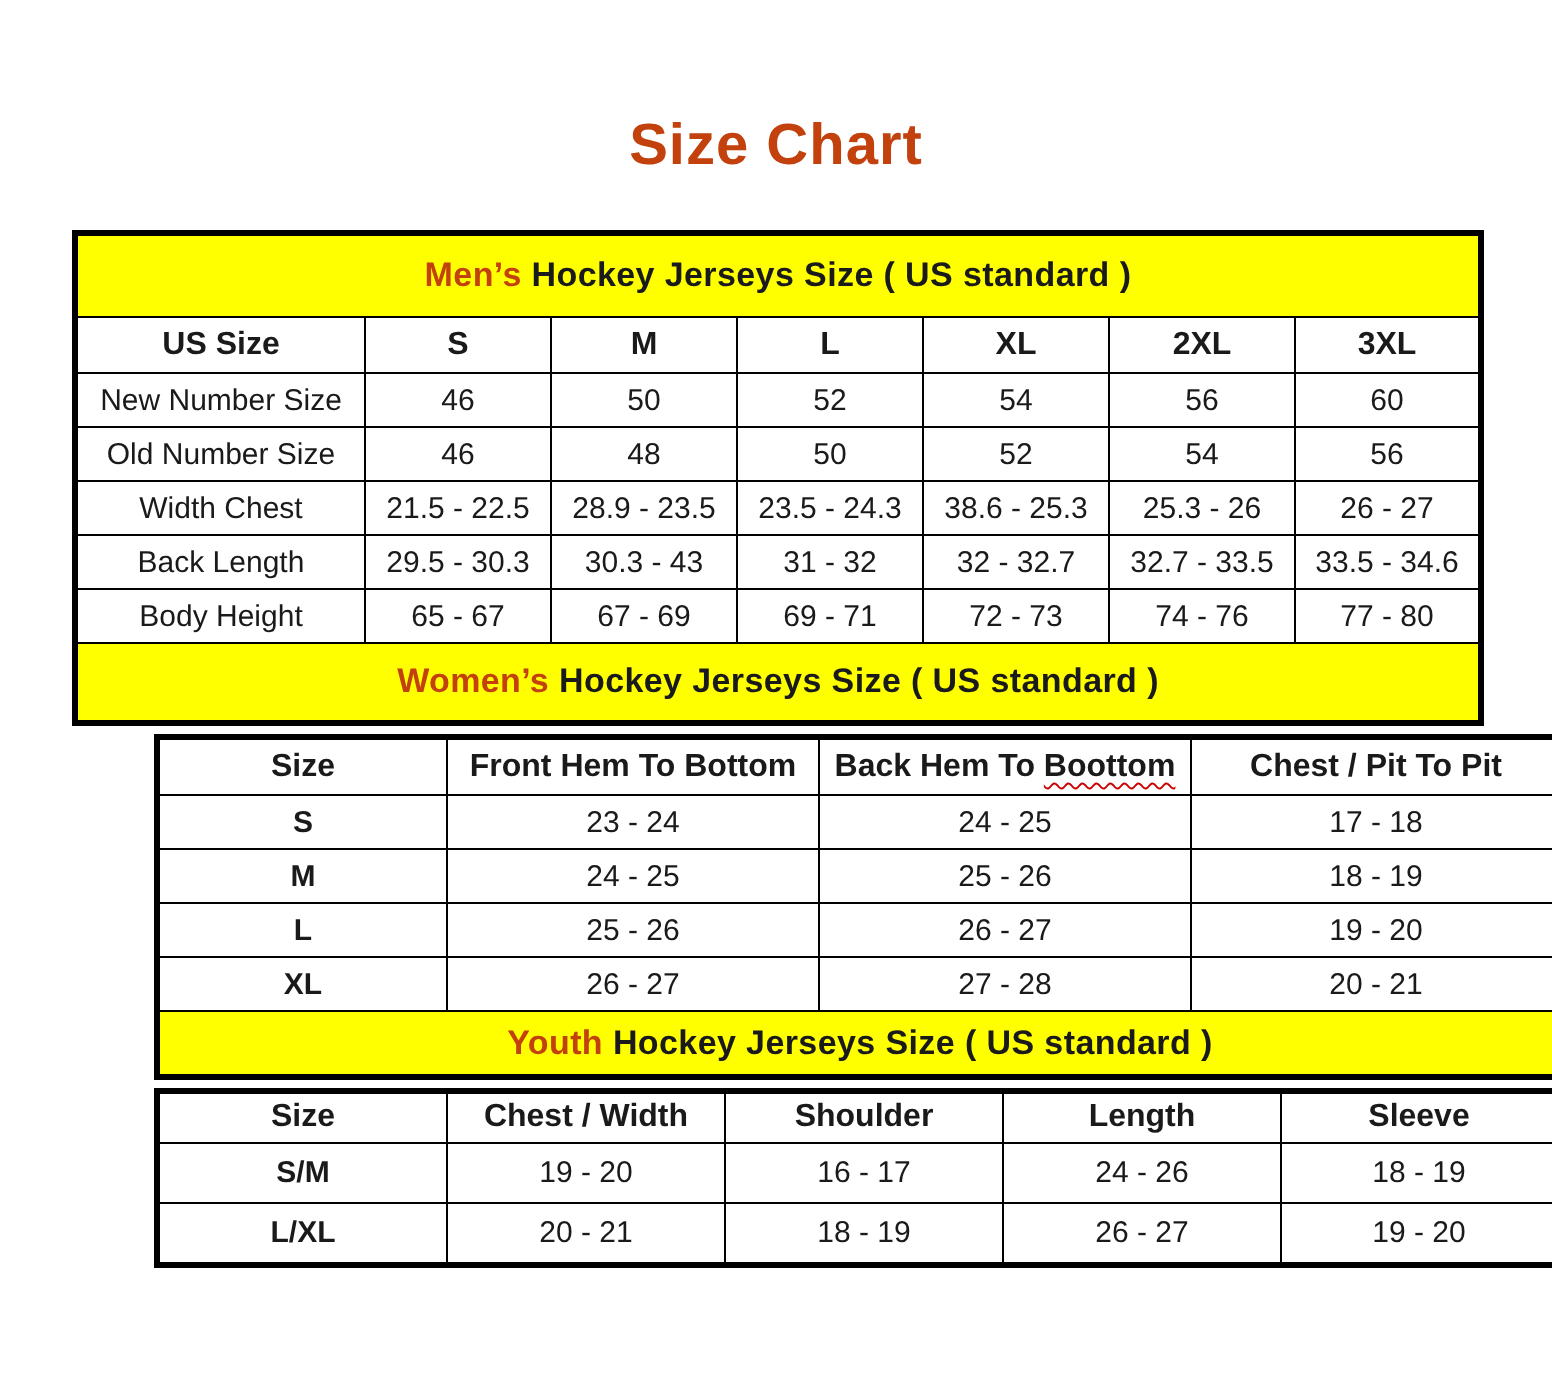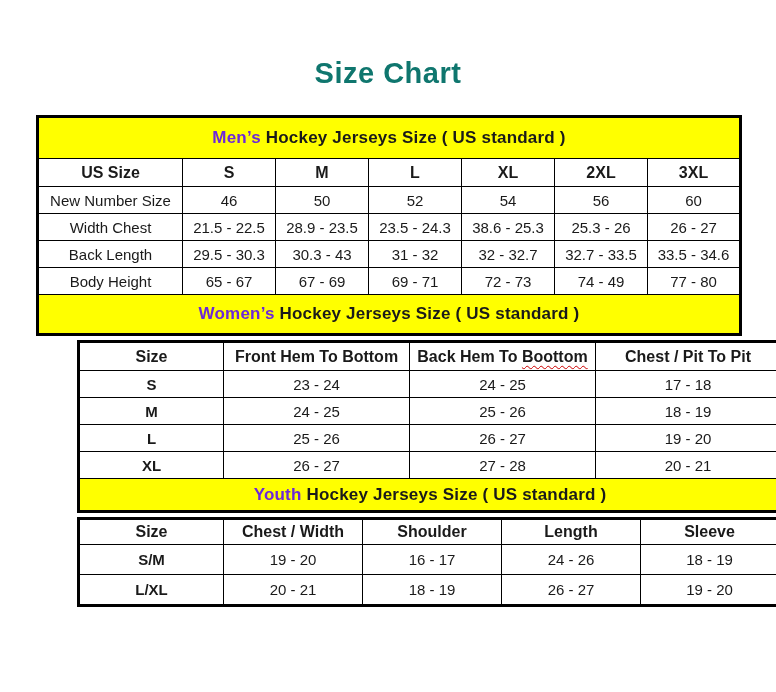--- a/index.html
+++ b/index.html
@@ -16,21 +16,21 @@
     height: 692px;
     overflow: hidden;
     background: #ffffff;
   }
   h1.page-title {
     margin: 56px 0 0 0;
     text-align: center;
     font-size: 29px;
     line-height: 34px;
     font-weight: bold;
-    color: #0f766e;
+    color: #c2410c;
     letter-spacing: 0.5px;
   }
   .chart {
     width: 704px;
     margin: 25px auto 0 36px;
   }
   table {
     border-collapse: collapse;
     width: 704px;
     table-layout: fixed;
@@ -51,21 +51,21 @@
   
   tr.band td {
     background: #FFFF00;
     font-weight: bold;
     font-size: 17px;
     height: 38px;
     letter-spacing: 0.2px;
   }
   tr.band.band-lg td { height: 40px; }
   tr.band.band-sm td { height: 31px; }
-  tr.band .hl { color: #6d28d9; text-align: right; }
+  tr.band .hl { color: #c2410c; text-align: right; }
   
   tr.cols th {
     font-weight: bold;
     font-size: 16px;
     height: 27px;
   }
   
   td.cell, td.rowlabel {
     font-size: 15px;
     height: 26px;
@@ -124,20 +124,29 @@
           <tr>
             <td class="rowlabel">New Number Size</td>
             <td class="cell">46</td>
             <td class="cell">50</td>
             <td class="cell">52</td>
             <td class="cell">54</td>
             <td class="cell">56</td>
             <td class="cell">60</td>
           </tr>
           <tr>
+            <td class="rowlabel">Old Number Size</td>
+            <td class="cell">46</td>
+            <td class="cell">48</td>
+            <td class="cell">50</td>
+            <td class="cell">52</td>
+            <td class="cell">54</td>
+            <td class="cell">56</td>
+          </tr>
+          <tr>
             <td class="rowlabel">Width Chest</td>
             <td class="cell">21.5 - 22.5</td>
             <td class="cell">28.9 - 23.5</td>
             <td class="cell">23.5 - 24.3</td>
             <td class="cell">38.6 - 25.3</td>
             <td class="cell">25.3 - 26</td>
             <td class="cell">26 - 27</td>
           </tr>
           <tr>
             <td class="rowlabel">Back Length</td>
@@ -147,21 +156,21 @@
             <td class="cell">32 - 32.7</td>
             <td class="cell">32.7 - 33.5</td>
             <td class="cell">33.5 - 34.6</td>
           </tr>
           <tr>
             <td class="rowlabel">Body Height</td>
             <td class="cell">65 - 67</td>
             <td class="cell">67 - 69</td>
             <td class="cell">69 - 71</td>
             <td class="cell">72 - 73</td>
-            <td class="cell">74 - 49</td>
+            <td class="cell">74 - 76</td>
             <td class="cell">77 - 80</td>
           </tr>
         </tbody>
       <tbody>
         <tr class="band">
           <td colspan="7"><span class="hl">Women’s</span><span> Hockey Jerseys Size ( US standard )</span></td>
         </tr>
       </tbody>
     </table>
 

